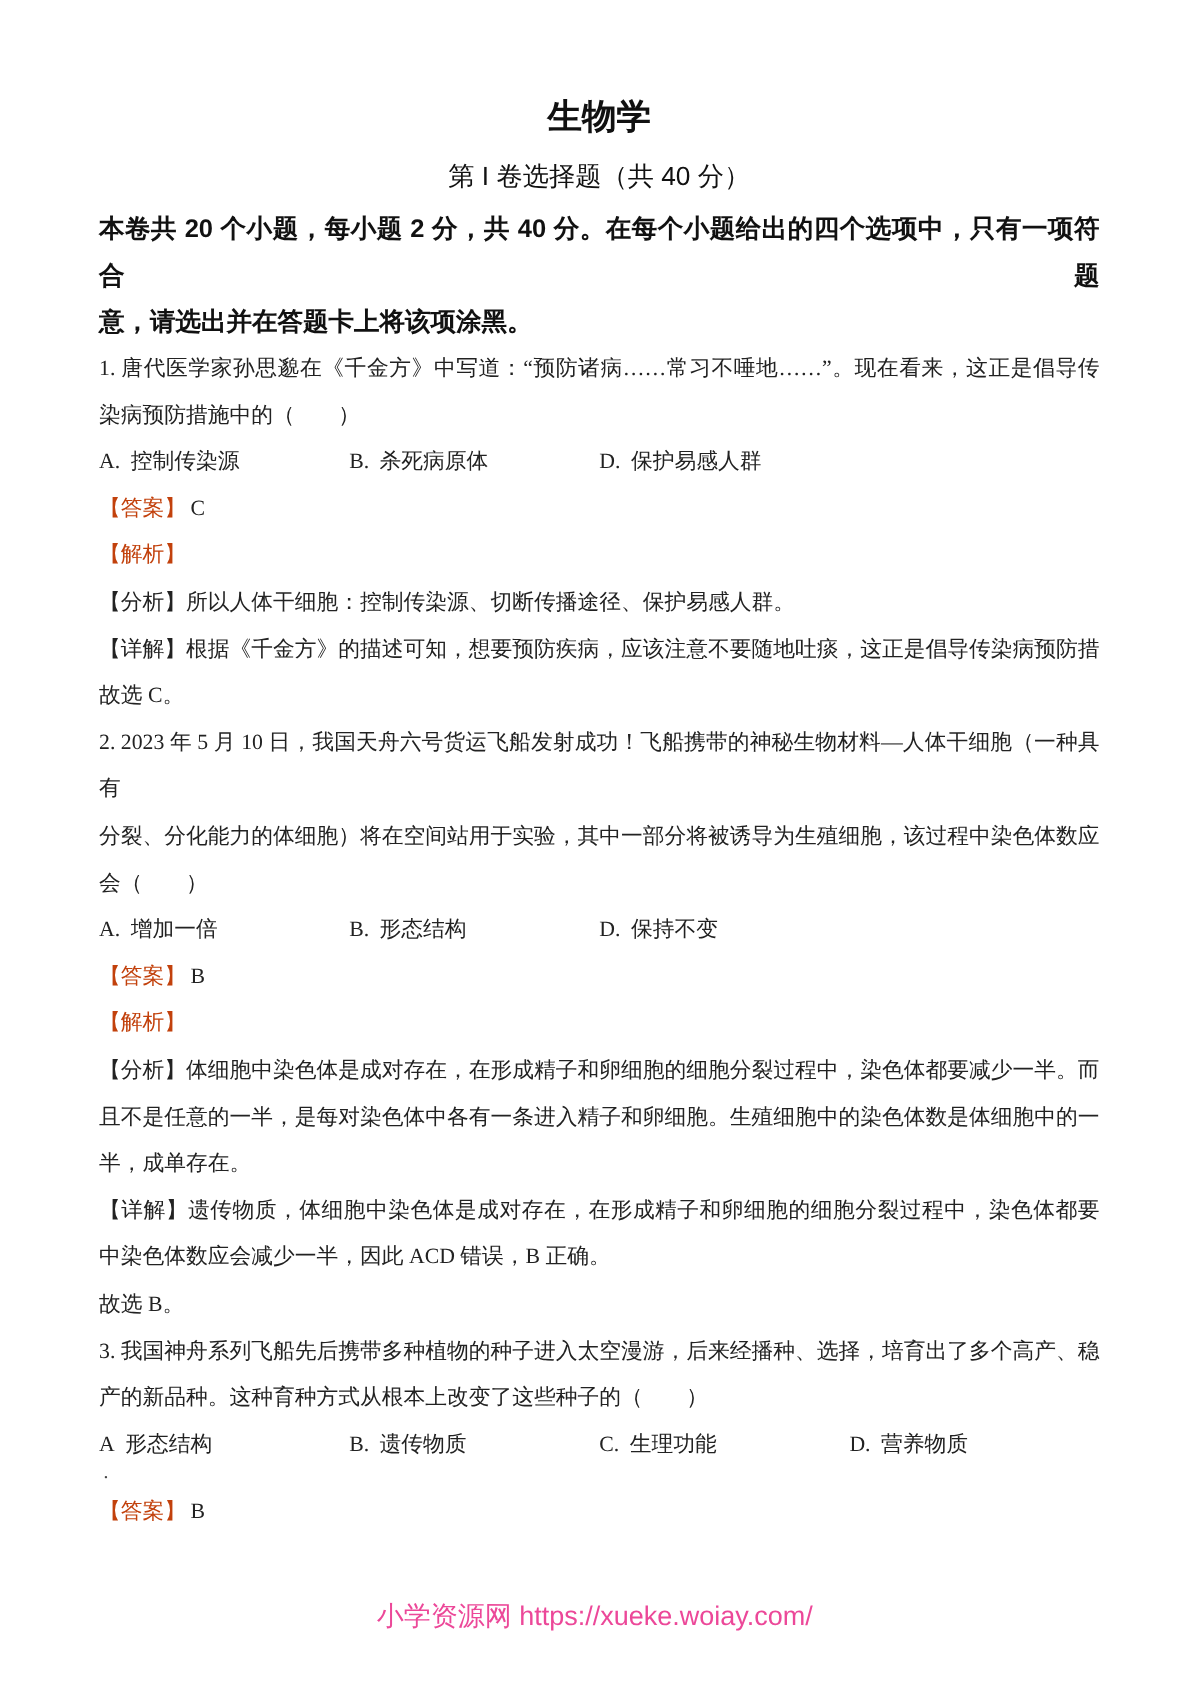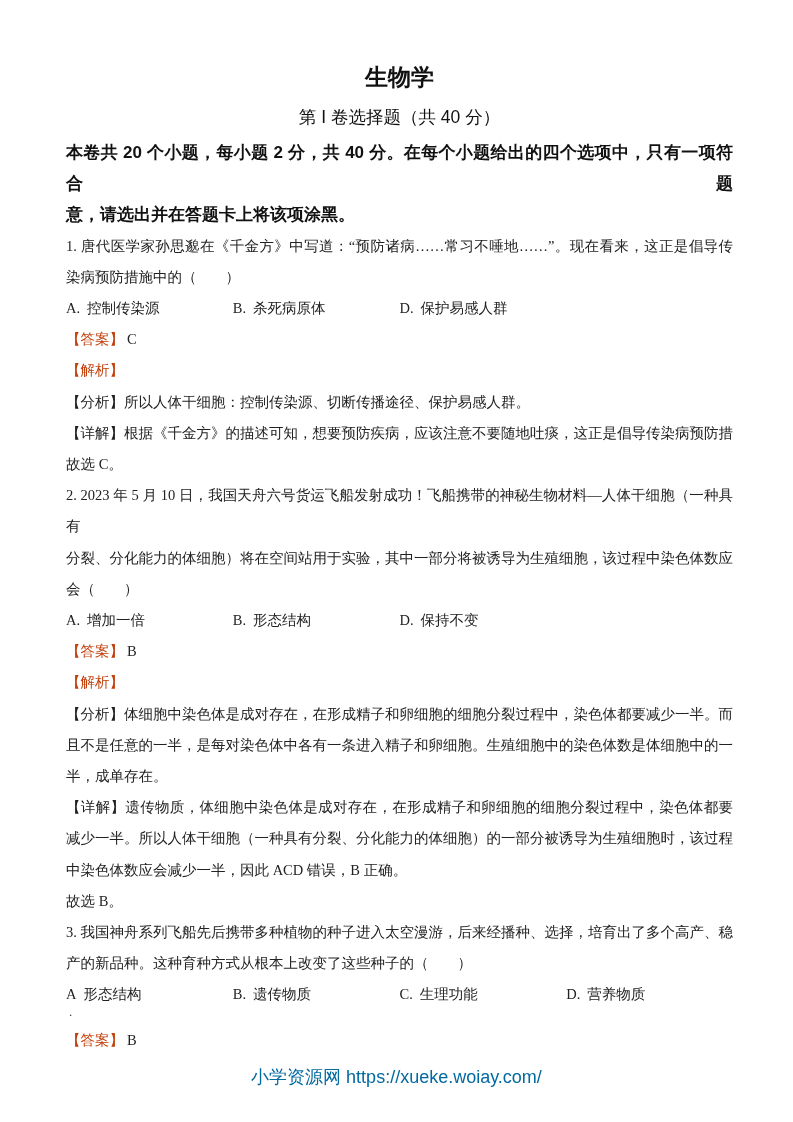--- a/index.html
+++ b/index.html
@@ -63,21 +63,21 @@
   }
   .spacer-sm { height: 14px; }
   .footer {
     position: absolute;
     left: 0; right: 0;
     top: 1063px;
     text-align: center;
     font-family: "Liberation Sans", "DejaVu Sans", sans-serif;
     font-size: 18px;
     line-height: 28px;
-    color: #0369a1;
+    color: #ec4899;
   }
 </style>
 </head>
 <body>
 
 <div class="page">
 
   <h1 class="title">生物学</h1>
   <h2 class="subtitle">第 I 卷选择题（共 40 分）</h2>
 
@@ -104,21 +104,20 @@
     <div class="opt"><span>A.</span><span class="opt-text">增加一倍</span></div>
     <div class="opt"><span>B.</span><span class="opt-text">形态结构</span></div>
     <div class="opt"><span>D.</span><span class="opt-text">保持不变</span></div>
   </div>
   <div class="line"><span class="blue">【答案】</span><span class="ans-val">B</span></div>
   <div class="line"><span class="blue">【解析】</span></div>
   <div class="line jfull"><span>【分析】</span><span>体细胞中染色体是成对存在，在形成精子和卵细胞的细胞分裂过程中，染色体都要减少一半。而</span></div>
   <div class="line jfull">且不是任意的一半，是每对染色体中各有一条进入精子和卵细胞。生殖细胞中的染色体数是体细胞中的一</div>
   <div class="line">半，成单存在。</div>
   <div class="line jfull"><span>【详解】</span><span>遗传物质，体细胞中染色体是成对存在，在形成精子和卵细胞的细胞分裂过程中，染色体都要</span></div>
-  <div class="line jfull">减少一半。所以人体干细胞（一种具有分裂、分化能力的体细胞）的一部分被诱导为生殖细胞时，该过程</div>
   <div class="line">中染色体数应会减少一半，因此 ACD 错误，B 正确。</div>
   <div class="line">故选 B。</div>
 
   <div class="line jfull">3. 我国神舟系列飞船先后携带多种植物的种子进入太空漫游，后来经播种、选择，培育出了多个高产、稳</div>
   <div class="line">产的新品种。这种育种方式从根本上改变了这些种子的（　　）</div>
   <div class="line opts">
     <div class="opt"><span>A</span><span class="opt-text">形态结构</span><span class="drop-dot">.</span></div>
     <div class="opt"><span>B.</span><span class="opt-text">遗传物质</span></div>
     <div class="opt"><span>C.</span><span class="opt-text">生理功能</span></div>
     <div class="opt"><span>D.</span><span class="opt-text">营养物质</span></div>

